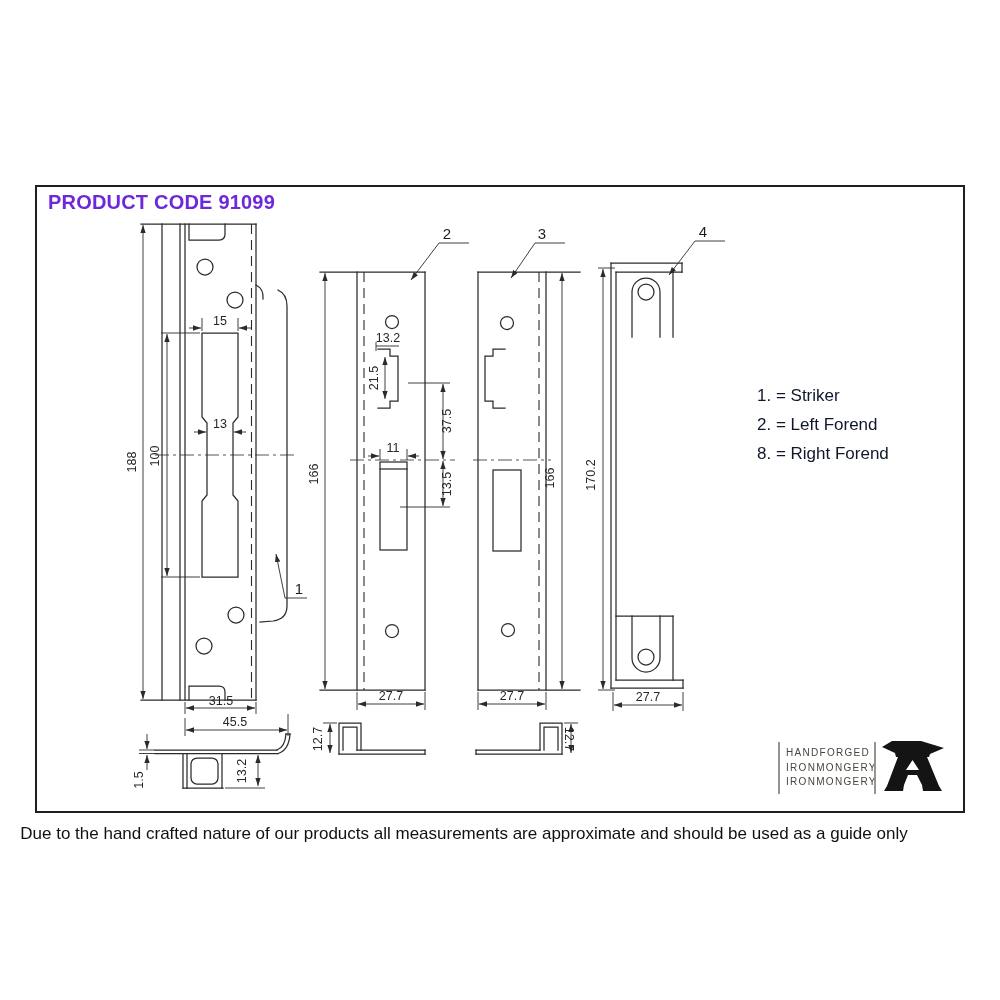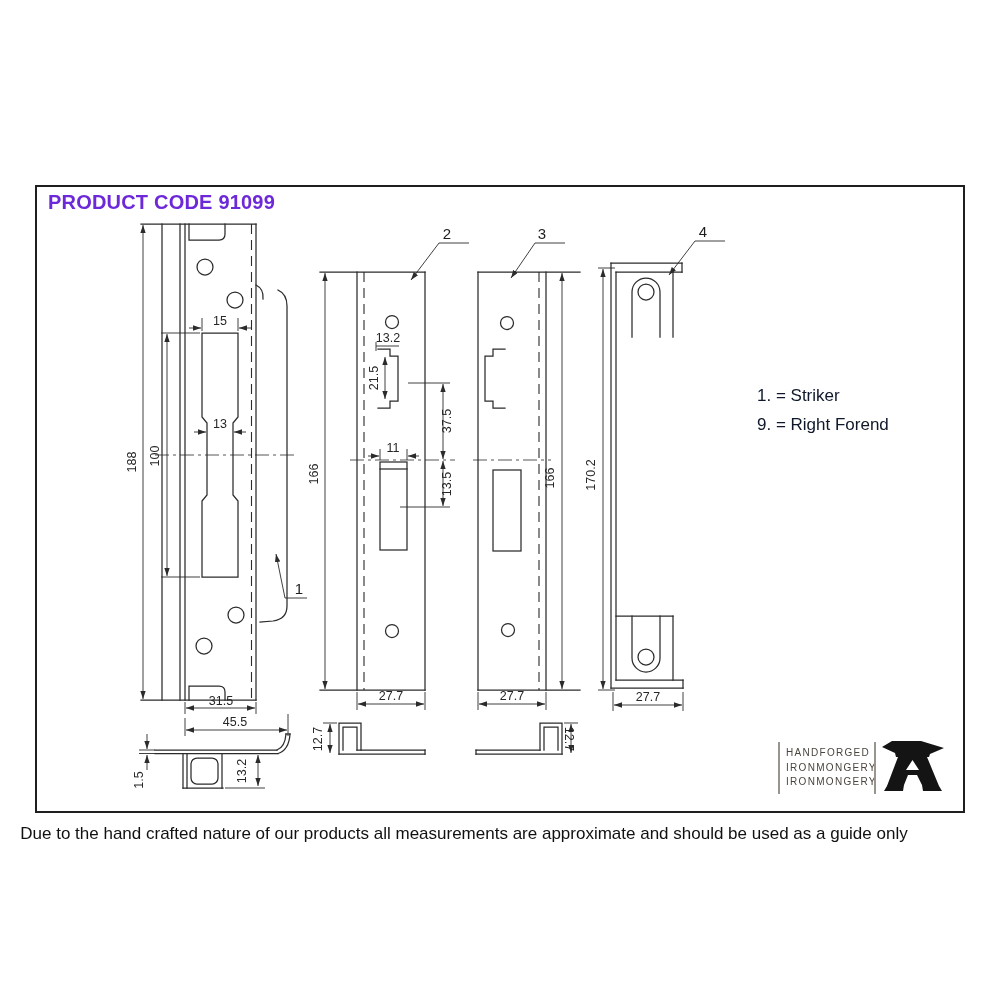--- a/index.html
+++ b/index.html
@@ -254,21 +254,22 @@
       <text class="dimt" x="613" y="523">27.7</text>
 
       <line class="dim" x1="660" y1="63" x2="690" y2="63"></line>
       <line class="dim" x1="660" y1="63" x2="634" y2="97" marker-end="url(#ah)"></line>
       <text class="callout" x="668" y="59">4</text>
     </g>
   </svg>
 
   <div class="legend">
     <div>1. = Striker</div>
-    <div>9. = Right Forend</div>
+    <div>2. = Left Forend</div>
+    <div>8. = Right Forend</div>
   </div>
 
   <div class="logo">
     <div class="rule r1"></div>
     <div class="words">
       <div>HANDFORGED</div>
       <div>IRONMONGERY</div>
       <div>IRONMONGERY</div>
     </div>
     <div class="rule r2"></div>

